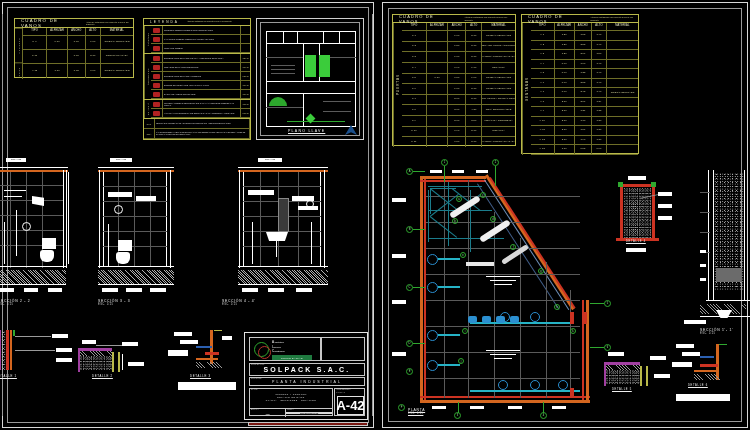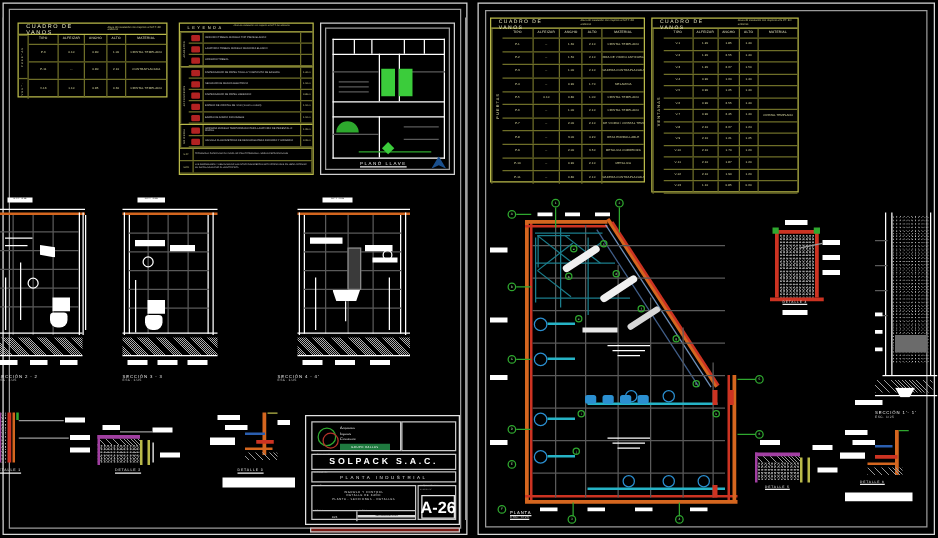--- a/index.html
+++ b/index.html
@@ -508,21 +508,21 @@
           <div style="position:absolute;left:0;top:3.2px;width:100%;text-align:center;font-size:2.2px;color:#000;background:#d9d9d9;">SETIEMBRE 2013</div>
         </div>
       </div>
     </div>
 
     <div class="tb-sec" style="left:89px;top:55px;width:31px;height:28px;">
       <div class="tb-cap" style="left:1px;top:0px;">ARQUITECTURA</div>
       <div class="tb-cap" style="left:1px;top:3.2px;">LAMINA N°</div>
       <div style="position:absolute;left:2px;top:7px;width:27px;height:19px;border:.8px solid #e2e2e2;display:flex;align-items:center;justify-content:center;">
         <span class="tb-code">A</span>
-          <span class="tb-code num">-26</span>
+          <span class="tb-code num">-42</span>
       </div>
     </div>
   </div>
 
   <div style="position:absolute;left:248px;top:422px;width:120px;height:4px;background:#7a1a14;border:.6px solid #c8c8c8;"></div>
 
   <div class="sheet sheetR"></div>
   <div class="sheet-inner" style="left:388px;top:8px;width:354px;height:414px;"></div>
 
   <div class="tbl" id="tblP" style="left:392px;top:14px;width:124px;height:132px;">

